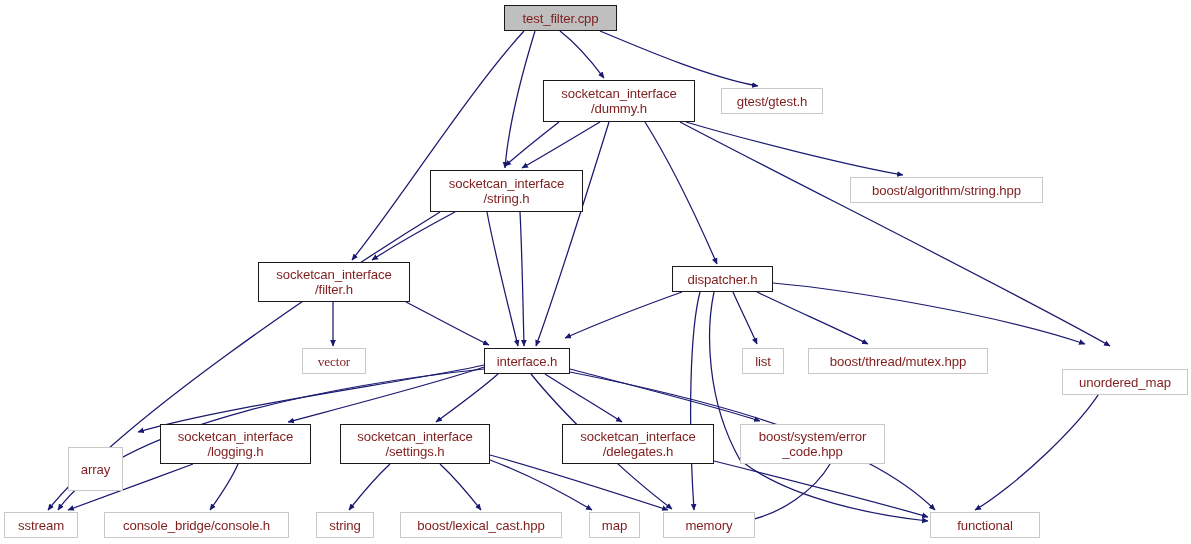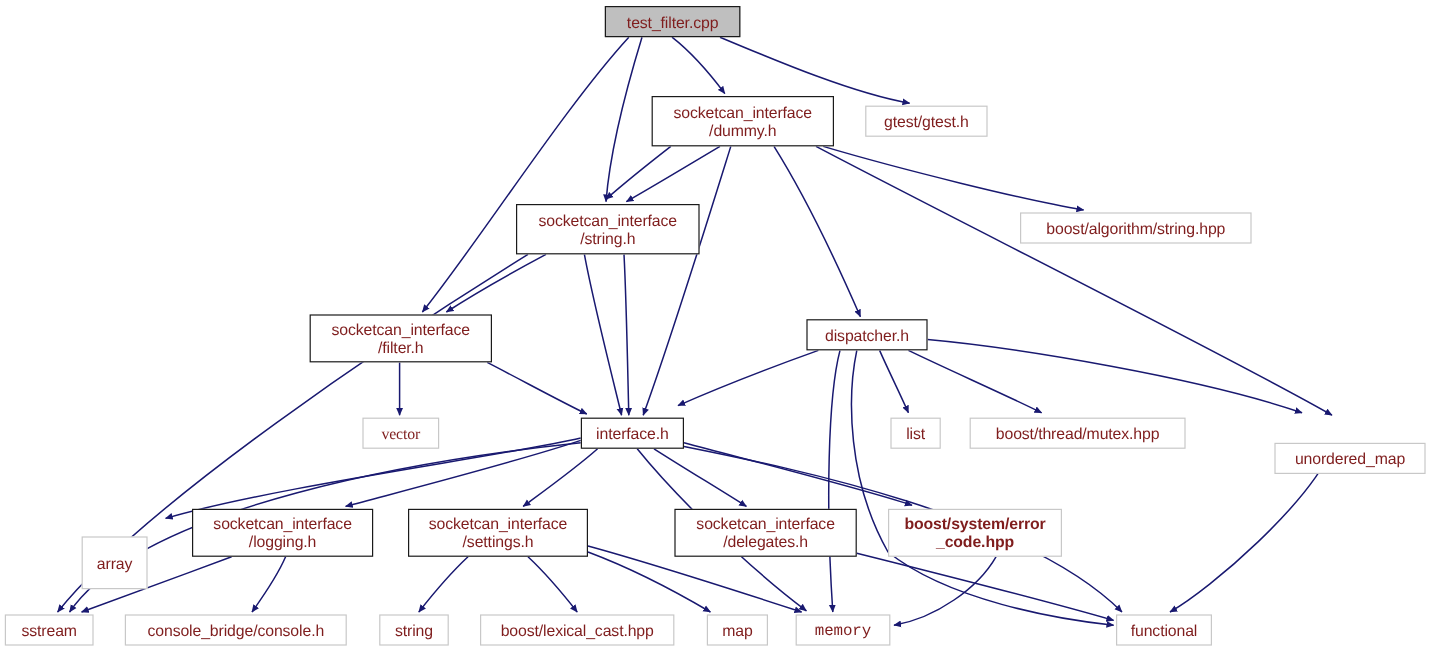--- a/index.html
+++ b/index.html
@@ -116,23 +116,23 @@
       <div class="node extern" style="left: 742px; top: 348px; width: 42px; height: 26px;">list</div>
       <div class="node extern" style="left: 808px; top: 348px; width: 180px; height: 26px;">boost/thread/mutex.hpp</div>
       <div class="node extern" style="left: 1062px; top: 369px; width: 126px; height: 26px;">unordered_map</div>
       <div class="node extern" style="left: 68px; top: 430px; width: 55px; height: 44px; margin-top: 17px;">array</div>
       <div class="node local" style="left: 160px; top: 424px; width: 151px; height: 40px;">socketcan_interface
 /logging.h</div>
       <div class="node local" style="left: 340px; top: 424px; width: 150px; height: 40px;">socketcan_interface
 /settings.h</div>
       <div class="node local" style="left: 562px; top: 424px; width: 152px; height: 40px;">socketcan_interface
 /delegates.h</div>
-      <div class="node extern" style="left: 740px; top: 424px; width: 145px; height: 40px; font-weight: bold;">boost/system/error
+      <div class="node extern" style="left: 740px; top: 424px; width: 145px; height: 40px;">boost/system/error
 _code.hpp</div>
       <div class="node extern" style="left: 4px; top: 512px; width: 74px; height: 26px;">sstream</div>
       <div class="node extern" style="left: 104px; top: 512px; width: 185px; height: 26px;">console_bridge/console.h</div>
       <div class="node extern" style="left: 316px; top: 512px; width: 58px; height: 26px;">string</div>
       <div class="node extern" style="left: 400px; top: 512px; width: 162px; height: 26px;">boost/lexical_cast.hpp</div>
       <div class="node extern" style="left: 589px; top: 512px; width: 51px; height: 26px;">map</div>
-      <div class="node extern" style="left: 663px; top: 512px; width: 79px; height: 26px; font-family: Liberation Mono, monospace;">memory</div>
-      <div class="node extern" style="left: 930px; top: 512px; width: 80px; height: 26px;">functional</div>
+      <div class="node extern" style="left: 663px; top: 512px; width: 92px; height: 26px;">memory</div>
+      <div class="node extern" style="left: 930px; top: 512px; width: 110px; height: 26px;">functional</div>
     </div>
 </div>
 
 </body></html>

